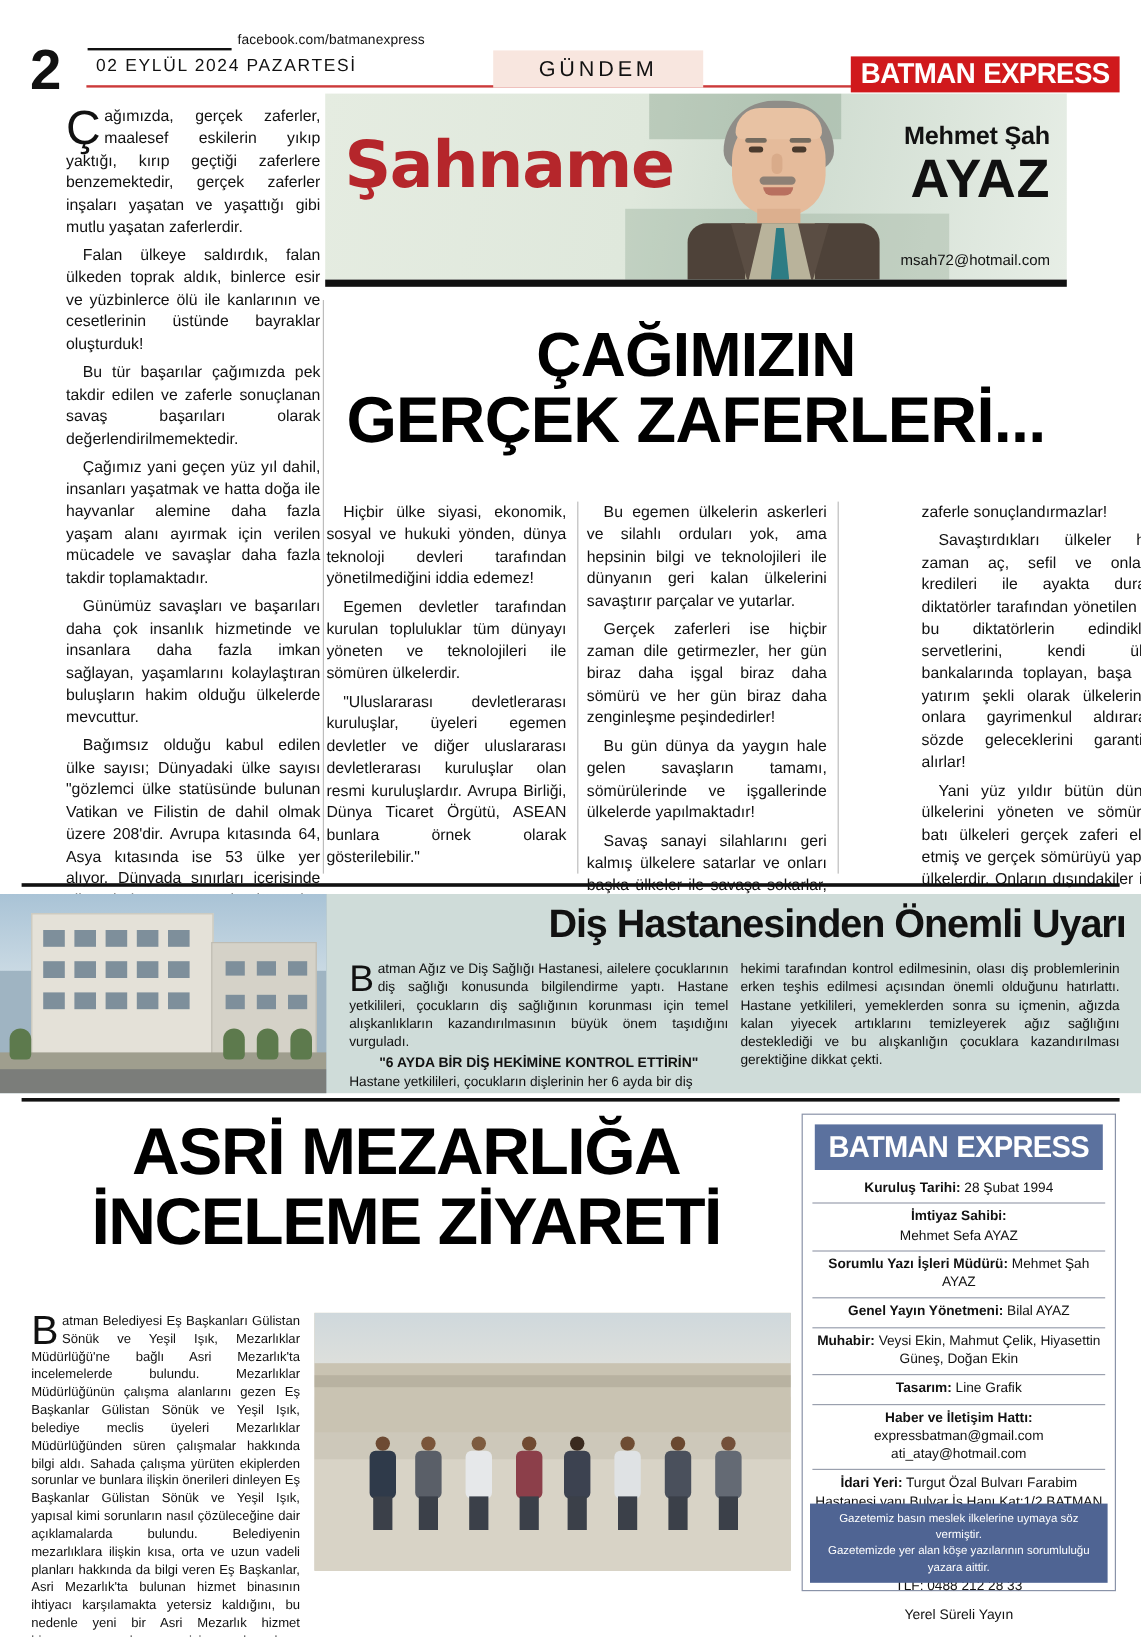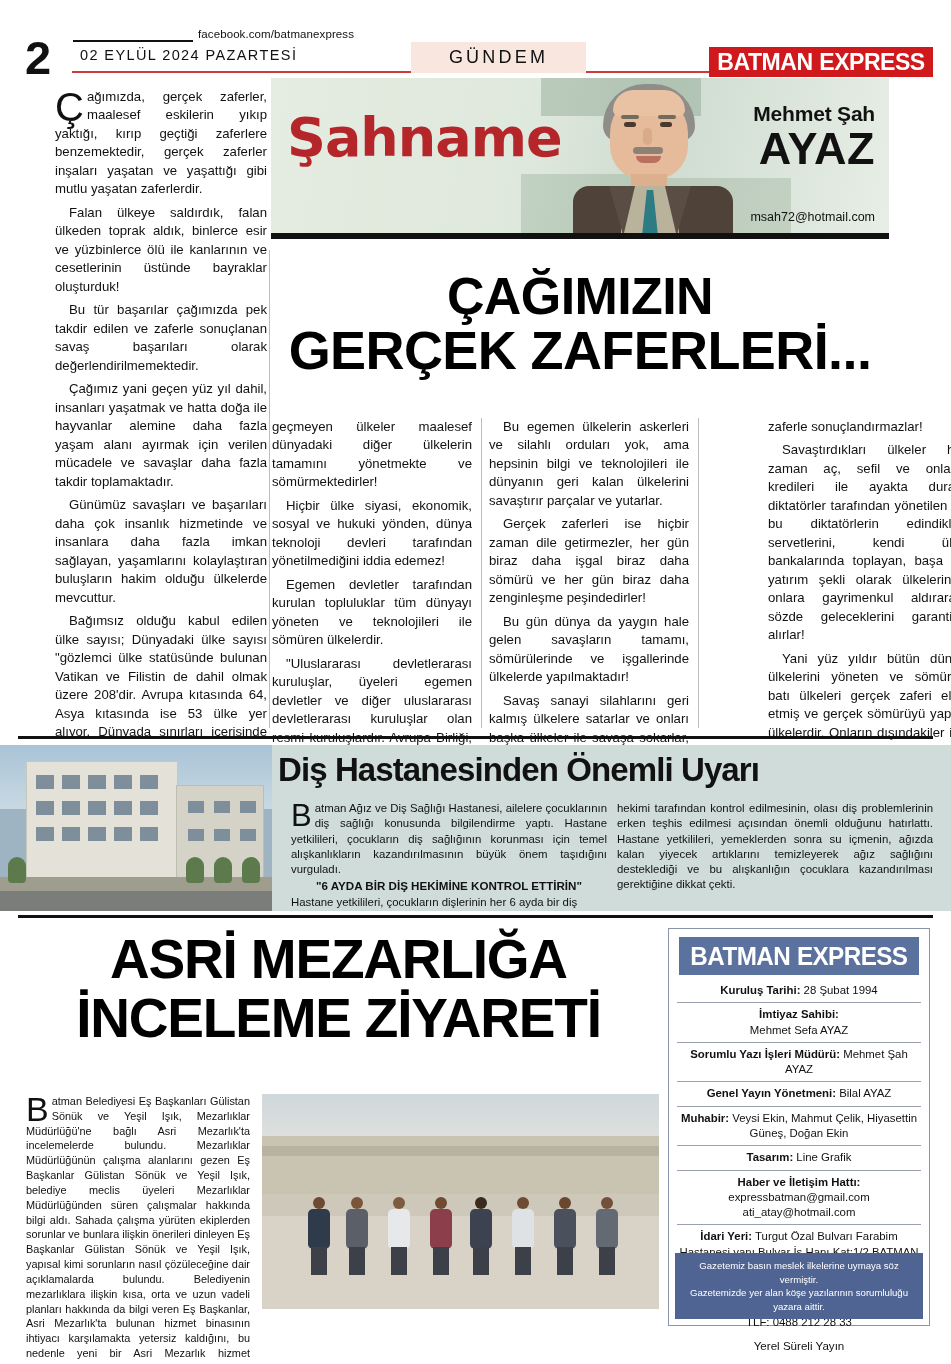--- a/index.html
+++ b/index.html
@@ -124,21 +124,21 @@
   .dp-bld{position:absolute;left:26px;top:16px;width:150px;height:118px;background:#e4e1d8;border:1px solid #c9c6bb;}
   .dp-bld2{position:absolute;left:176px;top:40px;width:86px;height:94px;background:#d5d2c8;border:1px solid #bfbcb2;}
   .dp-win{position:absolute;background:#7e8f9b;}
   .dp-grnd{position:absolute;left:0;top:132px;width:272px;height:34px;background:#9f9e8e;}
   .dp-road{position:absolute;left:0;top:146px;width:272px;height:20px;background:#7b7d7a;}
   .dp-tree{position:absolute;bottom:28px;width:18px;height:26px;border-radius:9px 9px 4px 4px;background:#5d7a4d;}
 
   .dental-head{
     position:absolute;left:278px;top:6px;width:660px;
     font-size:33px;font-weight:bold;letter-spacing:-.9px;color:#111;
-    white-space:nowrap;
+    text-align:right;white-space:nowrap;
   }
   .dental-body{position:absolute;top:56px;font-size:11.4px;line-height:1.34;text-align:justify;color:#111;}
   .db1{left:291px;width:316px;}
   .db2{left:617px;width:316px;}
   .dental-body p{margin:0;}
   .dcap{float:left;font-size:31px;line-height:25px;padding:2px 3px 0 0;font-weight:normal;}
   .dental-sub{display:block;text-align:center;font-weight:bold;font-size:11.6px;margin:1px 0;}
 
   
   .bhead{
@@ -251,21 +251,20 @@
     <p class="np"><span class="dropcap">Ç</span><span>ağımızda, gerçek zaferler, maalesef eskilerin yıkıp yaktığı, kırıp geçtiği zaferlere benzemektedir, gerçek zaferler inşaları yaşatan ve yaşattığı gibi mutlu yaşatan zaferlerdir.</span></p>
     <p>Falan ülkeye saldırdık, falan ülkeden toprak aldık, binlerce esir ve yüzbinlerce ölü ile kanlarının ve cesetlerinin üstünde bayraklar oluşturduk!</p>
     <p>Bu tür başarılar çağımızda pek takdir edilen ve zaferle sonuçlanan savaş başarıları olarak değerlendirilmemektedir.</p>
     <p>Çağımız yani geçen yüz yıl dahil, insanları yaşatmak ve hatta doğa ile hayvanlar alemine daha fazla yaşam alanı ayırmak için verilen mücadele ve savaşlar daha fazla takdir toplamaktadır.</p>
     <p>Günümüz savaşları ve başarıları daha çok insanlık hizmetinde ve insanlara daha fazla imkan sağlayan, yaşamlarını kolaylaştıran buluşların hakim olduğu ülkelerde mevcuttur.</p>
     <p>Bağımsız olduğu kabul edilen ülke sayısı; Dünyadaki ülke sayısı "gözlemci ülke statüsünde bulunan Vatikan ve Filistin de dahil olmak üzere 208'dir. Avrupa kıtasında 64, Asya kıtasında ise 53 ülke yer alıyor. Dünyada sınırları içerisinde ülke bulunmayan tek kıta ise Antarktika'dır."</p>
     <p>Bu ülkelerin yüzde onu nu bile</p>
   </div>
 
   <div class="opcol opcol2">
-    <p class="np">geçmeyen ülkeler maalesef dünyadaki diğer ülkelerin tamamını yönetmekte ve sömürmektedirler!</p>
     <p>Hiçbir ülke siyasi, ekonomik, sosyal ve hukuki yönden, dünya teknoloji devleri tarafından yönetilmediğini iddia edemez!</p>
     <p>Egemen devletler tarafından kurulan topluluklar tüm dünyayı yöneten ve teknolojileri ile sömüren ülkelerdir.</p>
     <p>"Uluslararası devletlerarası kuruluşlar, üyeleri egemen devletler ve diğer uluslararası devletlerarası kuruluşlar olan resmi kuruluşlardır. Avrupa Birliği, Dünya Ticaret Örgütü, ASEAN bunlara örnek olarak gösterilebilir."</p>
   </div>
 
   <div class="opcol opcol3">
     <p>Bu egemen ülkelerin askerleri ve silahlı orduları yok, ama hepsinin bilgi ve teknolojileri ile dünyanın geri kalan ülkelerini savaştırır parçalar ve yutarlar.</p>
     <p>Gerçek zaferleri ise hiçbir zaman dile getirmezler, her gün biraz daha işgal biraz daha sömürü ve her gün biraz daha zenginleşme peşindedirler!</p>
     <p>Bu gün dünya da yaygın hale gelen savaşların tamamı, sömürülerinde ve işgallerinde ülkelerde yapılmaktadır!</p>
     <p>Savaş sanayi silahlarını geri kalmış ülkelere satarlar ve onları başka ülkeler ile savaşa sokarlar, hiçbir zaman bir ülkeyi galip ve</p>

